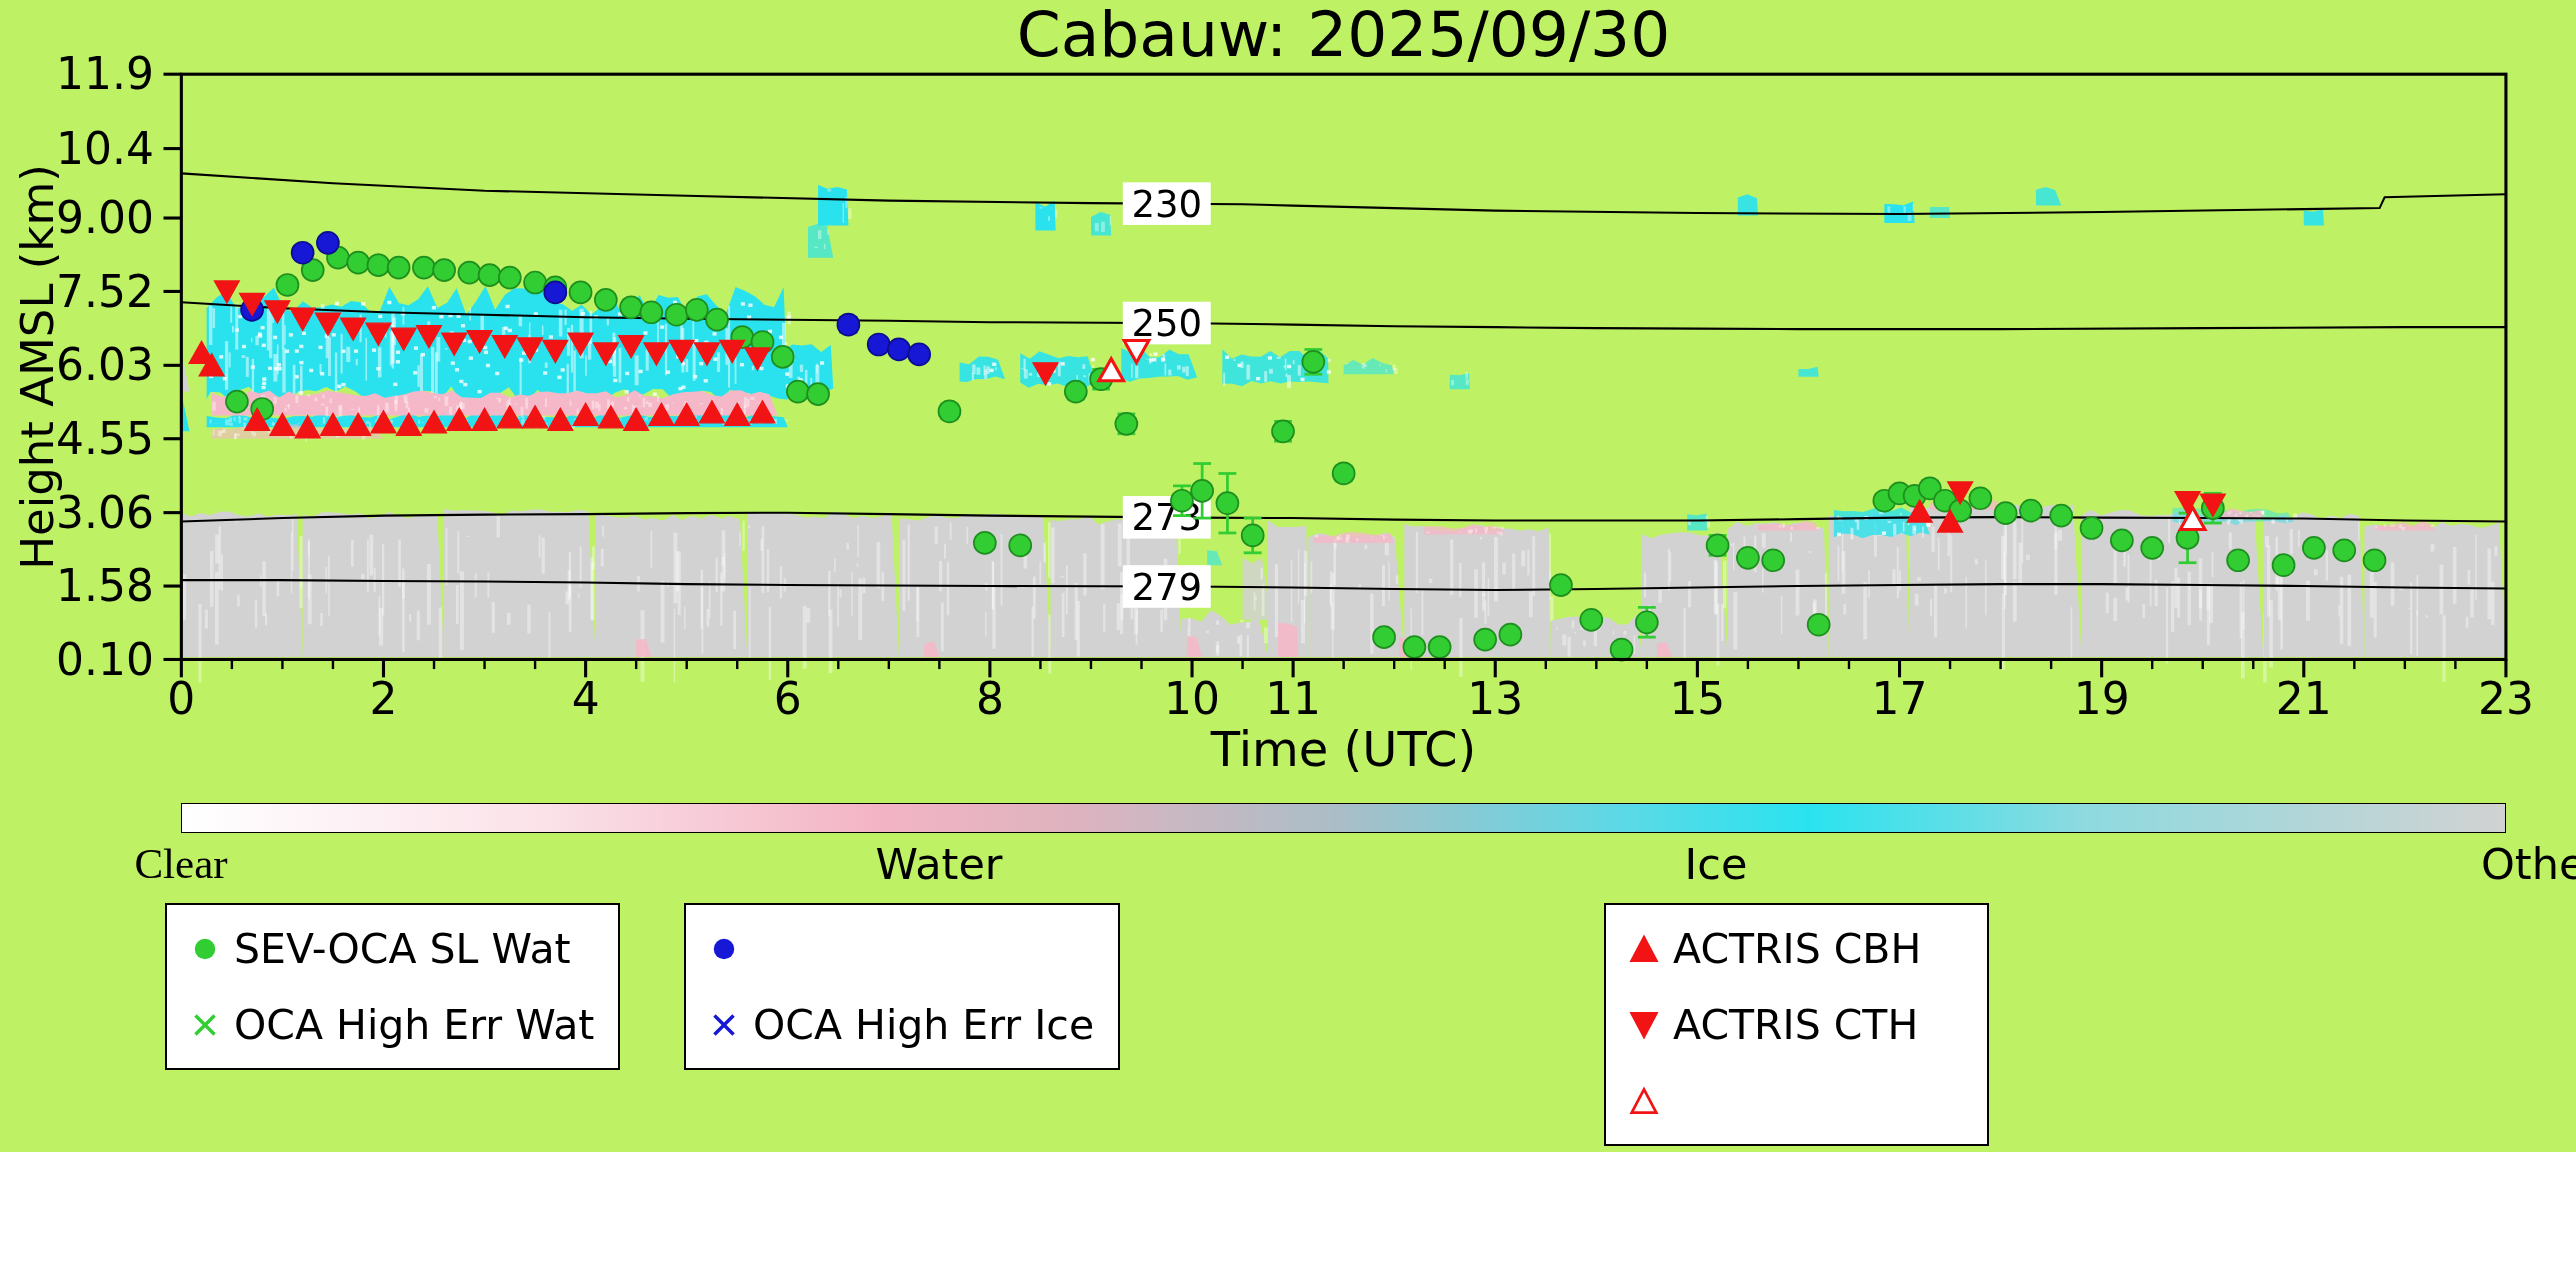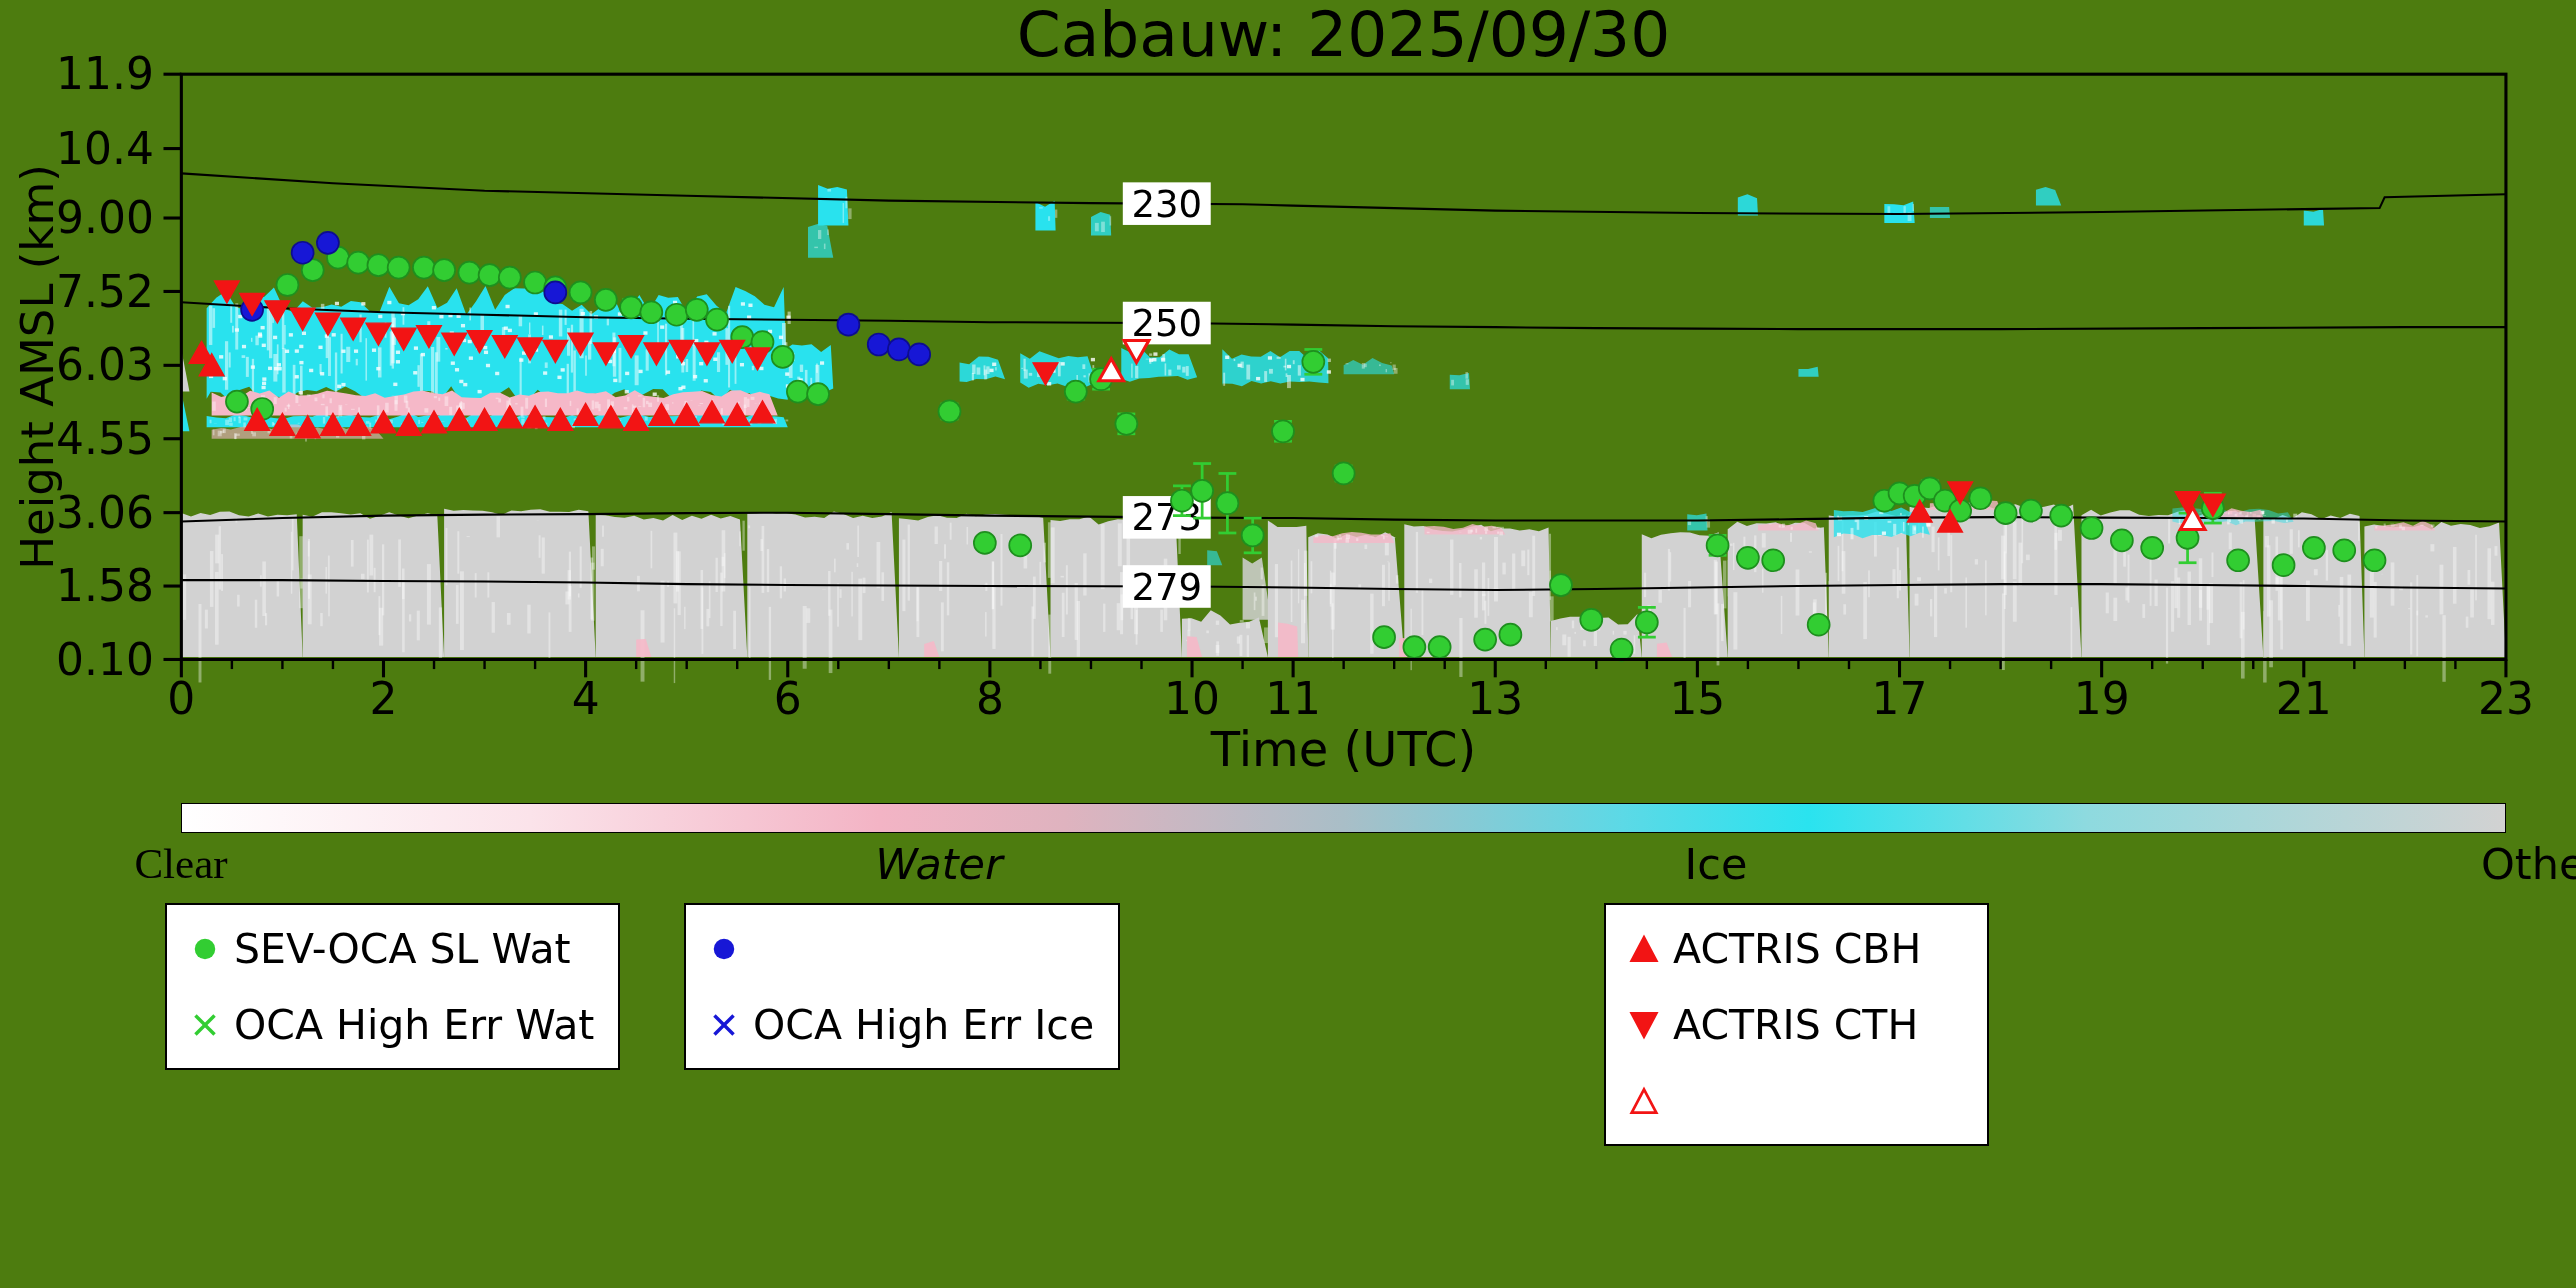--- a/index.html
+++ b/index.html
@@ -1,17 +1,17 @@
 <!DOCTYPE html>
 <html style="font-size:11px"><head>
 <meta charset="utf-8">
 <style>
   *{margin:0;padding:0;box-sizing:border-box}
   html,body{background:#ffffff;font-family:"DejaVu Sans",sans-serif;color:#000}
-  .page{position:relative;width:2576px;height:1288px;background:#4d7c0f;overflow:hidden}
+  .page{position:relative;width:2576px;height:1152px;background:#bef264;overflow:hidden}
   .title{position:absolute;left:181px;top:0px;width:2325px;text-align:center;font-size:63px;line-height:1.1;color:#000;white-space:nowrap}
   .ylabel{position:absolute;left:11px;top:367px;transform-origin:0 0;transform:rotate(-90deg) translateX(-50%);font-size:45px;white-space:nowrap}
   .xlabel{position:absolute;left:181px;top:721px;width:2325px;text-align:center;font-size:48px}
   svg#plot{position:absolute;left:0;top:0;width:2576px;height:1288px;font-family:"DejaVu Sans",sans-serif}
   .colorbar{position:absolute;left:181px;top:803px;width:2325px;height:30px;border:1.4px solid #000}
   .cb-label{position:absolute;top:839px;transform:translateX(-50%);font-size:43px;white-space:nowrap}
   .legend{position:absolute;background:#fff;border:2.7px solid #000;padding:16.5px 23.4px;display:flex;flex-direction:column;gap:22px}
   .lg-row{display:flex;align-items:center;gap:13.7px;height:54px}
   .lg-label{font-size:41px;white-space:nowrap}
   .lg-marker{width:30px;height:30px;display:inline-block;flex:0 0 30px}
@@ -1698,21 +1698,21 @@
       </g>
       <g>
         <polygon points="1654.382608695652,527.7288135593221 1636.382608695652,495.7288135593221 1672.382608695652,495.7288135593221" fill="#ffffff" stroke="#f21414" stroke-width="4.5"></polygon>
       </g>
       <rect x="264" y="108" width="3384" height="852" fill="none" stroke="#000" stroke-width="4.5"></rect>
     </svg>
   <div class="xlabel">Time (UTC)</div>
 
   <div class="colorbar" id="colorbar" style="background: linear-gradient(to right, rgb(255, 255, 255) 0%, rgb(251, 227, 234) 15%, rgb(243, 180, 197) 30%, rgb(223, 179, 191) 38%, rgb(169, 190, 199) 50%, rgb(92, 217, 230) 62%, rgb(42, 227, 239) 70%, rgb(142, 218, 223) 82%, rgb(210, 210, 210) 100%);"></div>
   <div class="cb-label" id="cbl0" style="left: 181px; font-family: Liberation Serif, serif;">Clear</div>
-  <div class="cb-label" id="cbl1" style="left: 939px; font-style: italic;">Water</div>
+  <div class="cb-label" id="cbl1" style="left: 939px;">Water</div>
   <div class="cb-label" id="cbl2" style="left: 1716px;">Ice</div>
   <div class="cb-label" id="cbl3" style="left: 2506px; margin-left: 36px;">Other</div>
 
   <div class="legend" style="left:165px;top:903px;min-width:453px">
     <div class="lg-row">
       <span class="lg-marker"><svg viewBox="0 0 44 44" width="30" height="30">
             <circle cx="22" cy="22" r="15" fill="#32cd32"></circle>
           </svg></span>
       <span class="lg-label">SEV-OCA SL Wat</span>
     </div>

